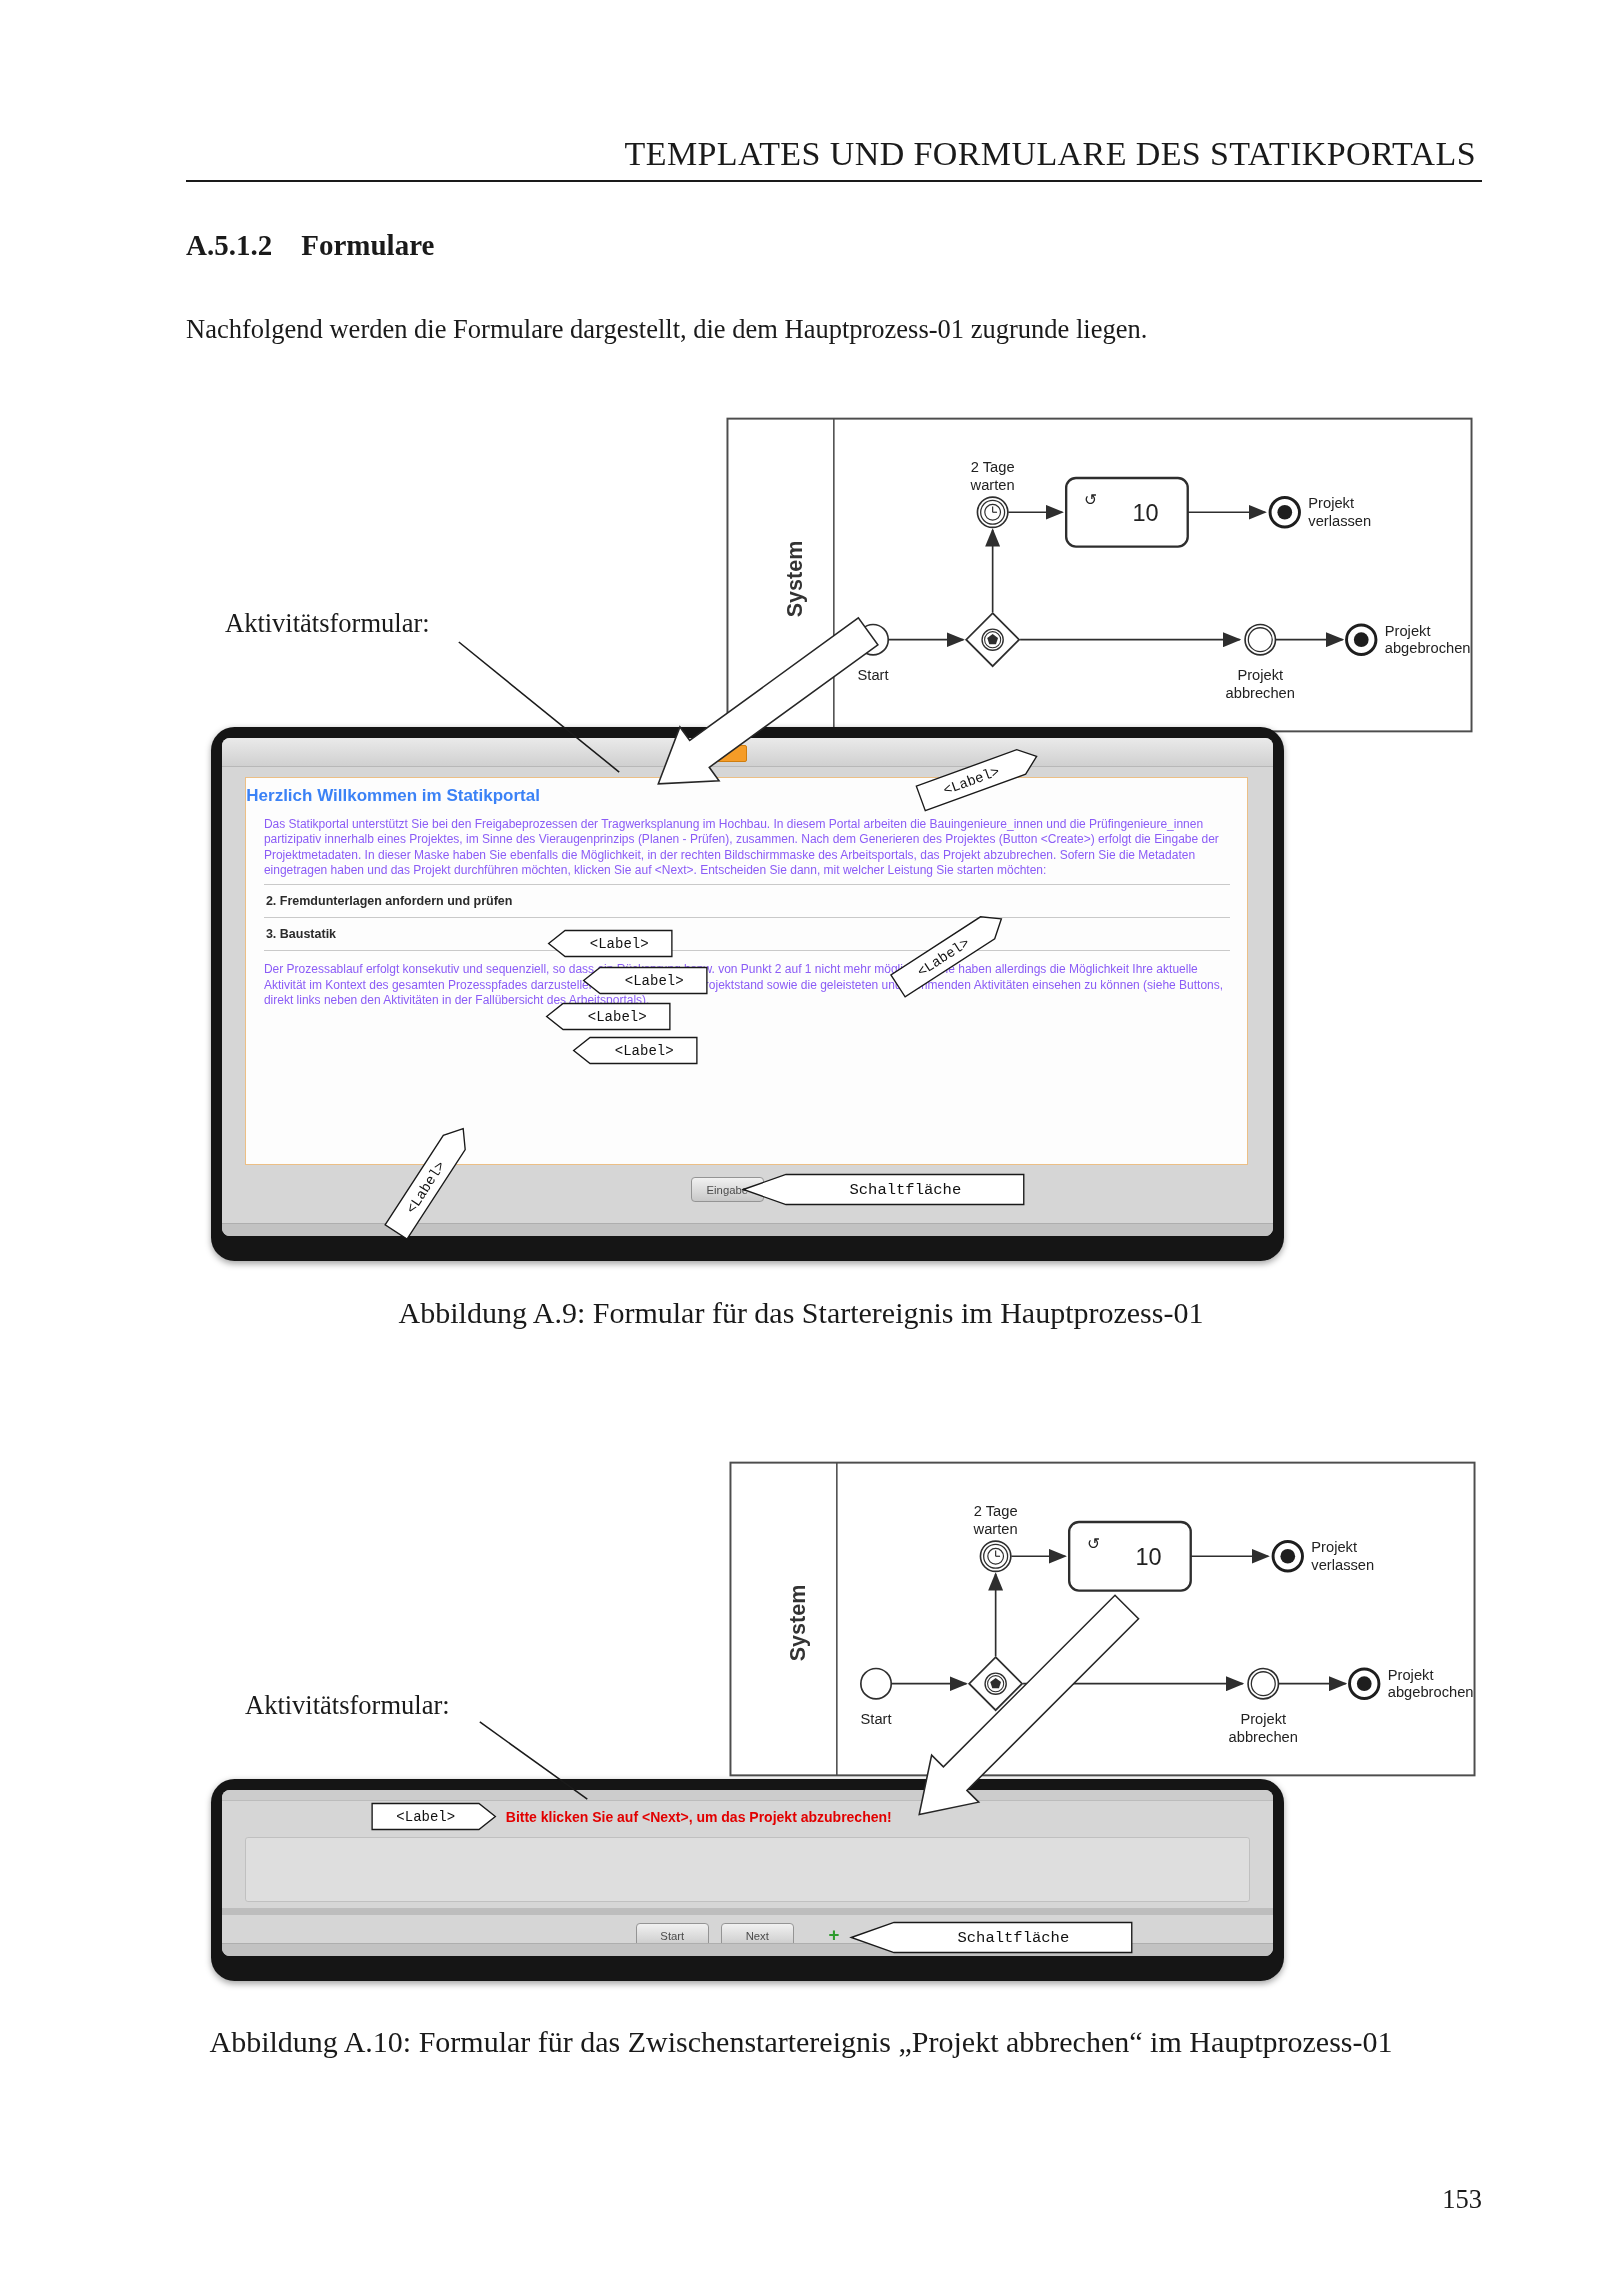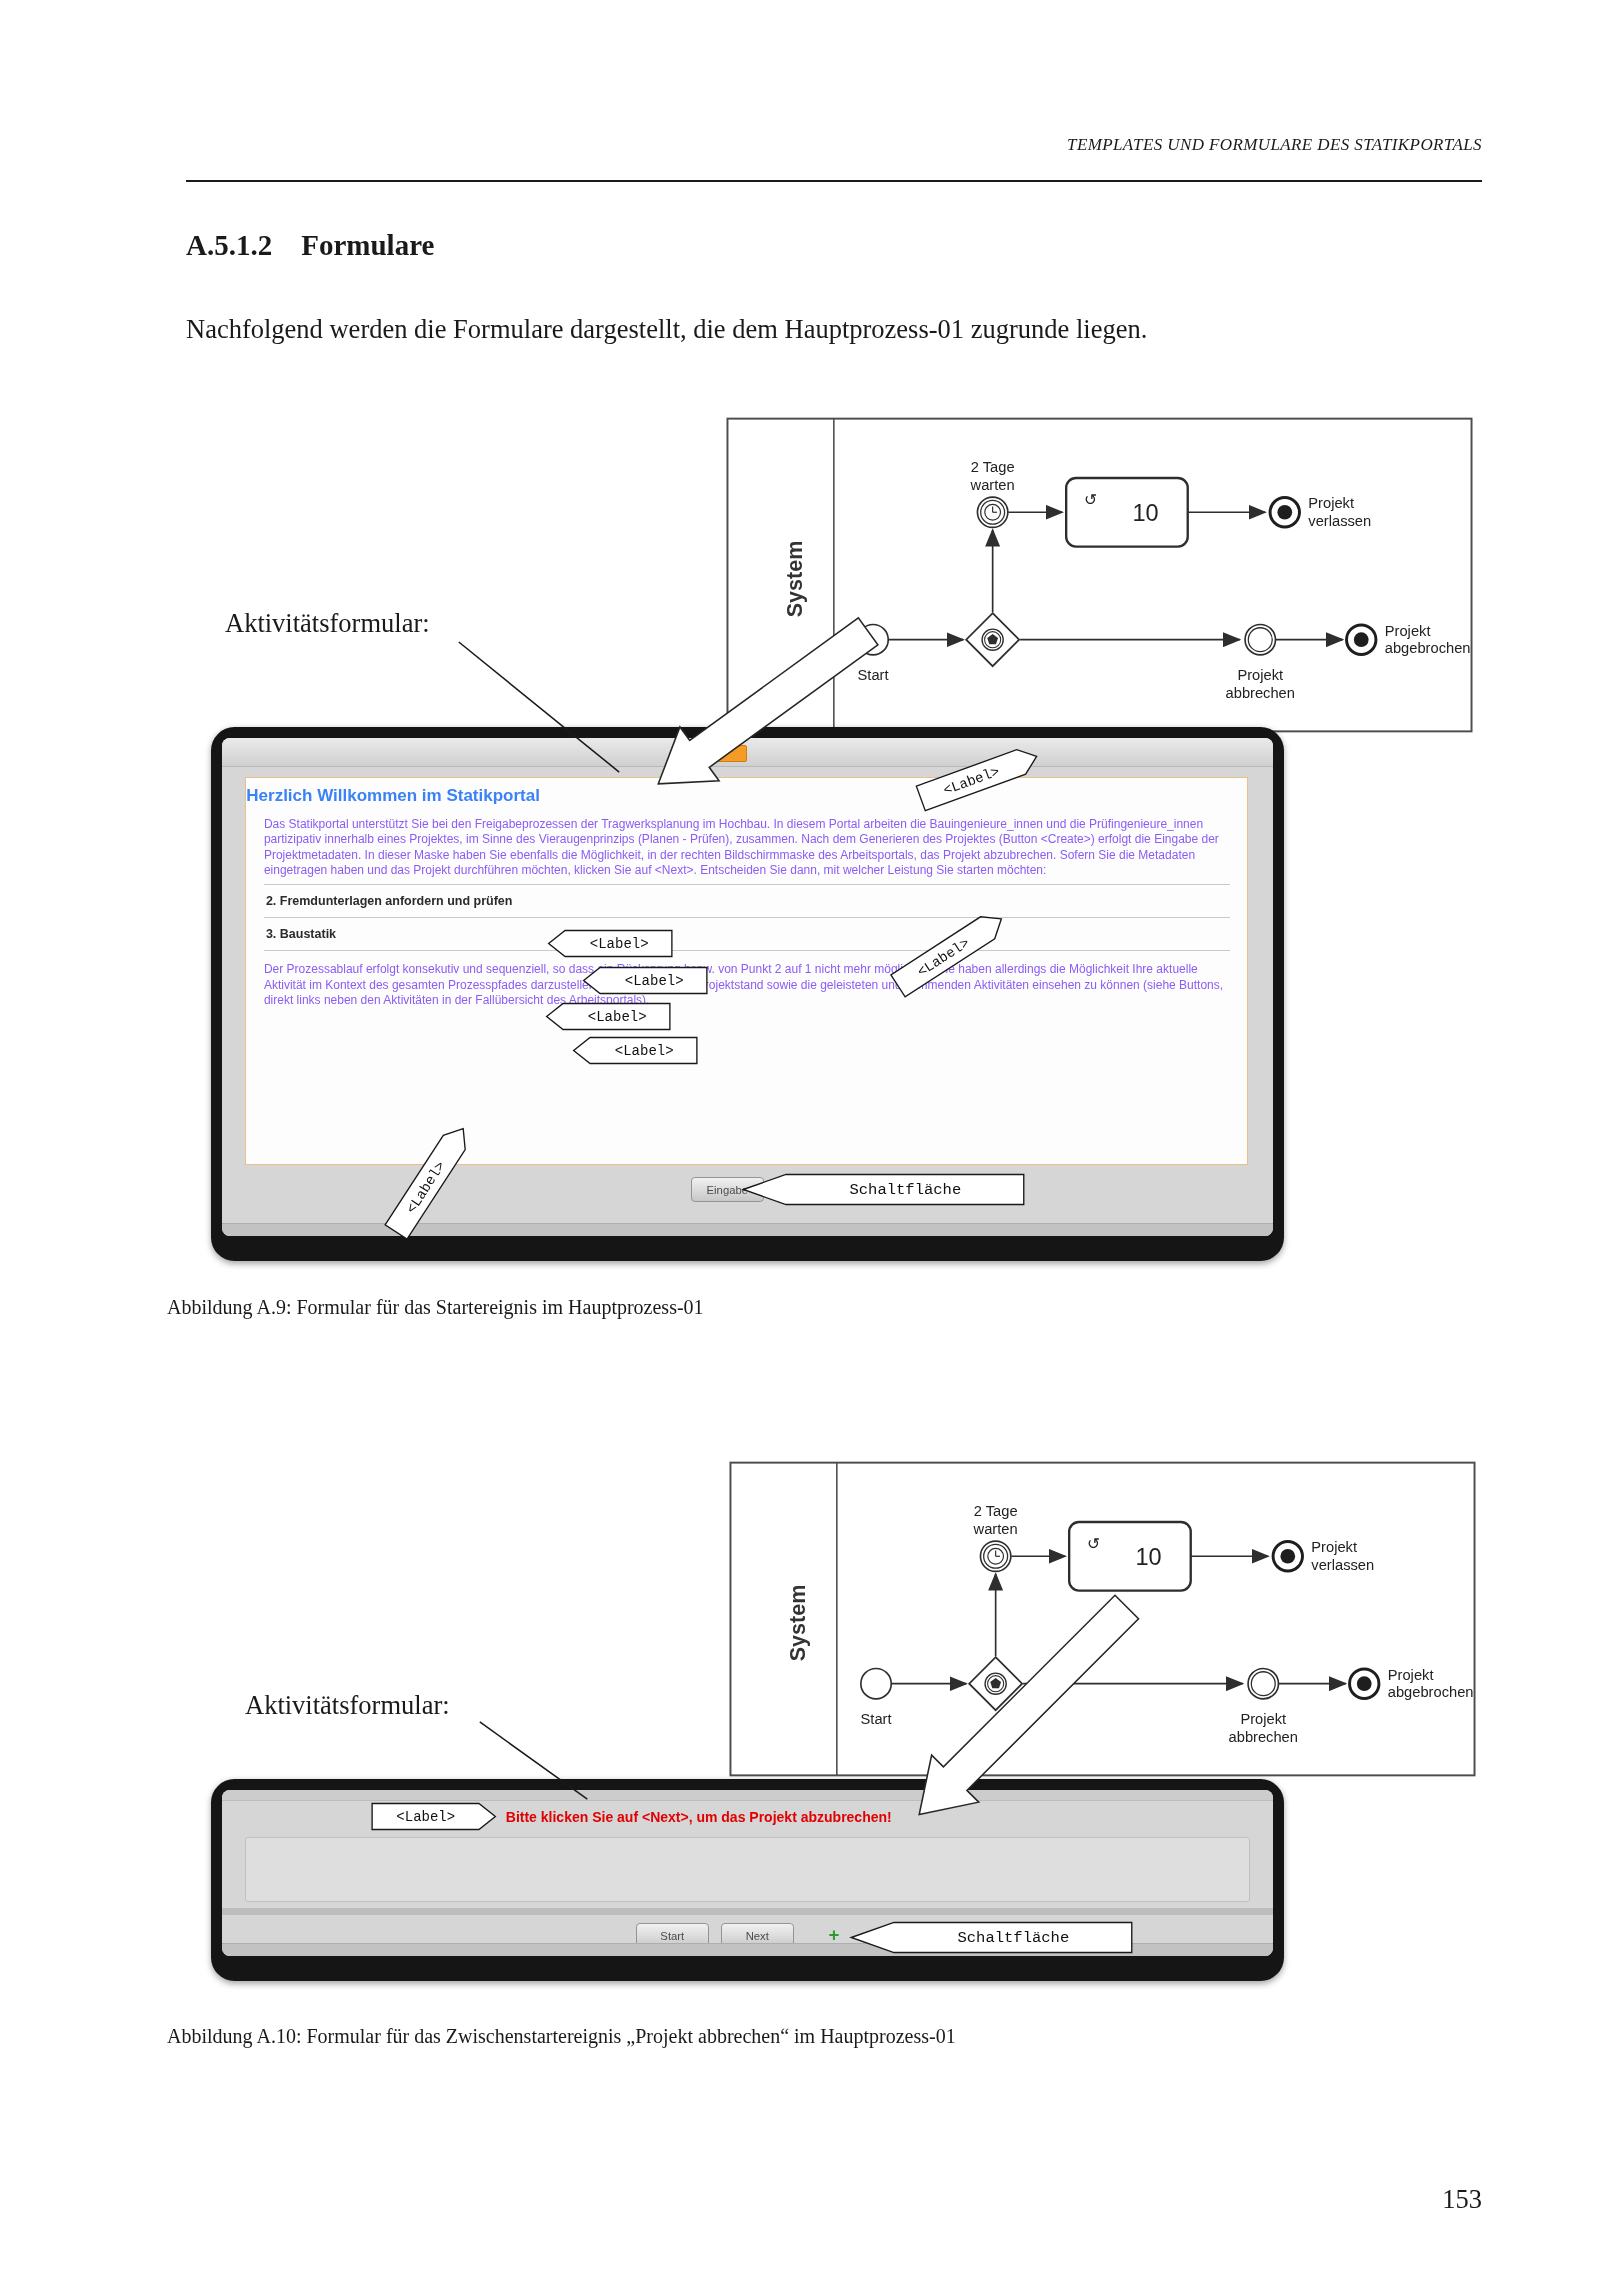--- a/index.html
+++ b/index.html
@@ -1,27 +1,27 @@
 <!DOCTYPE html>
 <html><head>
 <meta charset="utf-8">
 <title>Dokumentseite 185</title>
 <style>
   *{margin:0;padding:0;box-sizing:border-box}
   html,body{background:#ffffff}
   body{width:1621px;height:2293px;position:relative;font-family:"Liberation Serif",serif;color:#1a1a1a;overflow:hidden}
 
   
-  .running-header{position:absolute;top:135px;right:139px;font-style:italic;font-size:17px;letter-spacing:0.4px}
+  .running-header{position:absolute;top:135px;right:145px;font-size:34px;letter-spacing:0.4px}
   .header-rule{position:absolute;top:180px;left:186px;width:1296px;height:2px;background:#1a1a1a}
   .section-heading{position:absolute;top:229px;left:186px;font-size:29px;font-weight:bold}
   .section-heading .secnum{margin-right:29px}
   .intro{position:absolute;top:314px;left:186px;width:1296px;font-size:26.5px}
   .annot-label{position:absolute;font-size:26.5px}
-  .caption{position:absolute;left:167px;width:1296px;font-size:20px}
+  .caption{position:absolute;left:153px;width:1296px;text-align:center;font-size:30px}
   .page-number{position:absolute;top:2184px;right:139px;font-size:26.5px}
 
   
   .bpmn{position:absolute;z-index:1;overflow:visible}
   .bpmn text{font-family:"Liberation Sans",sans-serif;fill:#222}
   .bpmn .lbl{font-size:15px}
   .bpmn .lane{font-size:22px;font-weight:bold;fill:#333}
   .bpmn .tasknum{font-size:24px}
   .bpmn .loop{font-size:16px}
   .flow{stroke:#2e2e2e;stroke-width:1.7}

